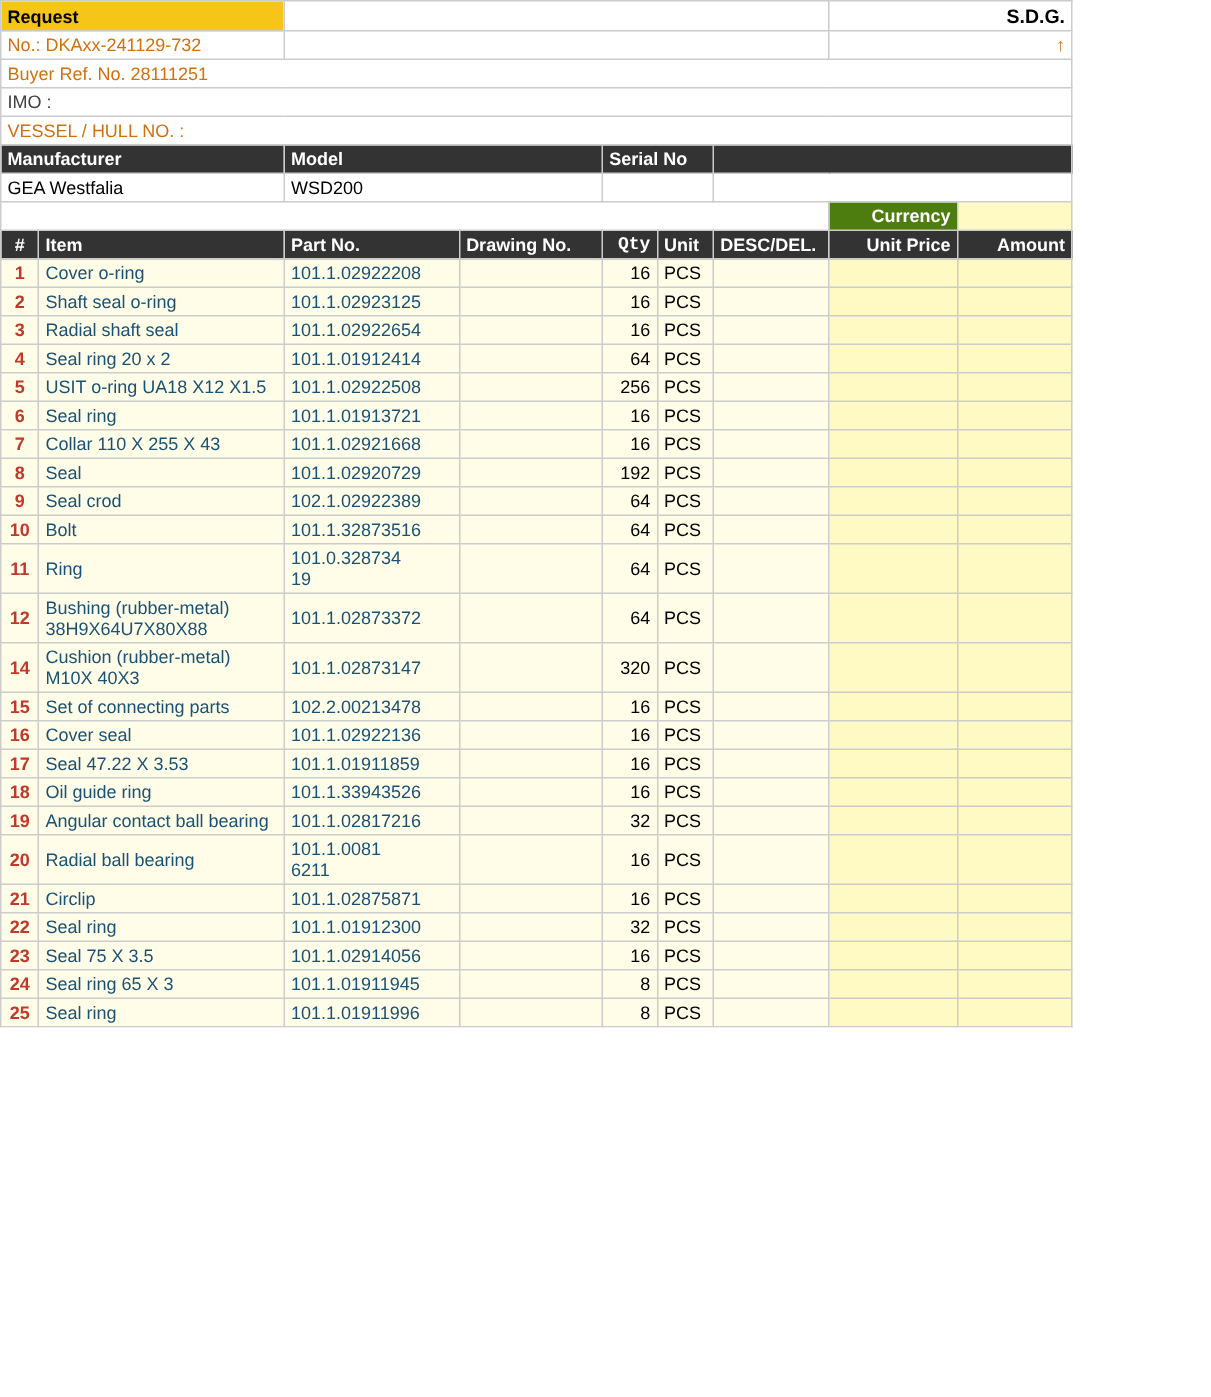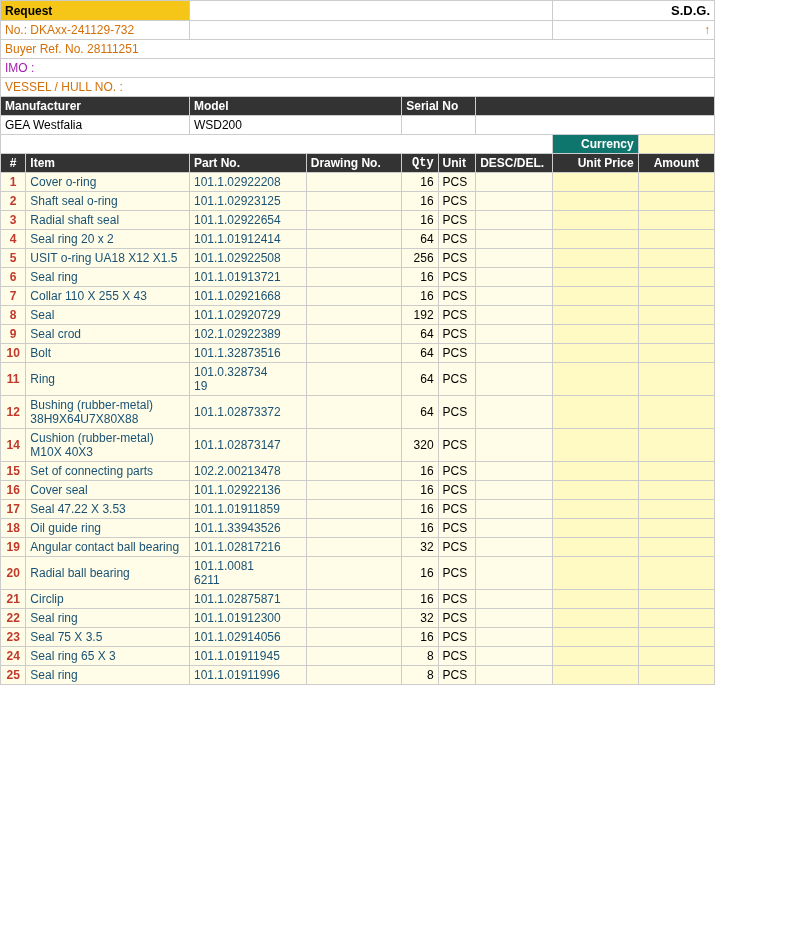--- a/index.html
+++ b/index.html
@@ -110,21 +110,21 @@
     </td>
     <td colspan="5"></td>
     <td colspan="3" class="arrow-cell">↑</td>
   </tr>
 
   <tr class="meta-row">
     <td colspan="10" style="color:#d4700a;">Buyer Ref. No. 28111251</td>
   </tr>
 
   <tr class="meta-row">
-    <td colspan="10" style="color:#a21caf;margin-top:20px;">IMO :</td>
+    <td colspan="10" style="color:#404040;margin-top:20px;">IMO :</td>
   </tr>
 
   <tr class="meta-row">
     <td colspan="10" style="color:#d4700a;">VESSEL / HULL NO. :</td>
   </tr>
 
   <tr class="manufacturer-header">
     <td colspan="2">Manufacturer</td>
     <td colspan="2">Model</td>
     <td colspan="2">Serial No</td>
@@ -133,34 +133,34 @@
 
   <tr class="manufacturer-data">
     <td colspan="2">GEA Westfalia</td>
     <td colspan="2">WSD200</td>
     <td colspan="2"></td>
     <td colspan="4"></td>
   </tr>
 
   <tr>
     <td colspan="7" class="currency-label-cell" style="background:#fff;border:1px solid #ccc;"></td>
-    <td colspan="1" style="background:#0f766e;color:#fff;font-weight:bold;text-align:right;padding-right:4px;">Currency</td>
+    <td colspan="1" style="background:#4d7c0f;color:#fff;font-weight:bold;text-align:right;padding-right:4px;">Currency</td>
     <td colspan="2" style="background:#fff9c4;"></td>
   </tr>
 
   <tr class="col-headers">
     <td class="hash" style="width:24px;text-align:center;">#</td>
     <td style="width:170px;">Item</td>
     <td style="width:130px;">Part No.</td>
     <td style="width:120px;">Drawing No.</td>
     <td class="qty" style="width:40px;text-align:right;">Qty</td>
     <td style="width:40px;">Unit</td>
     <td style="width:80px;">DESC/DEL.</td>
     <td style="width:100px;text-align:right;">Unit Price</td>
-    <td style="width:90px;text-align:center;">Amount</td>
+    <td style="width:90px;text-align:right;">Amount</td>
   </tr>
 
   </tbody>
     <tbody id="data-tbody">
   <tr class="data-row">
         <td class="num">1</td>
         <td style="white-space: pre-line;">Cover o-ring</td>
         <td class="part" style="white-space: pre-line;">101.1.02922208</td>
         <td></td>
         <td class="qty-val">16</td>

